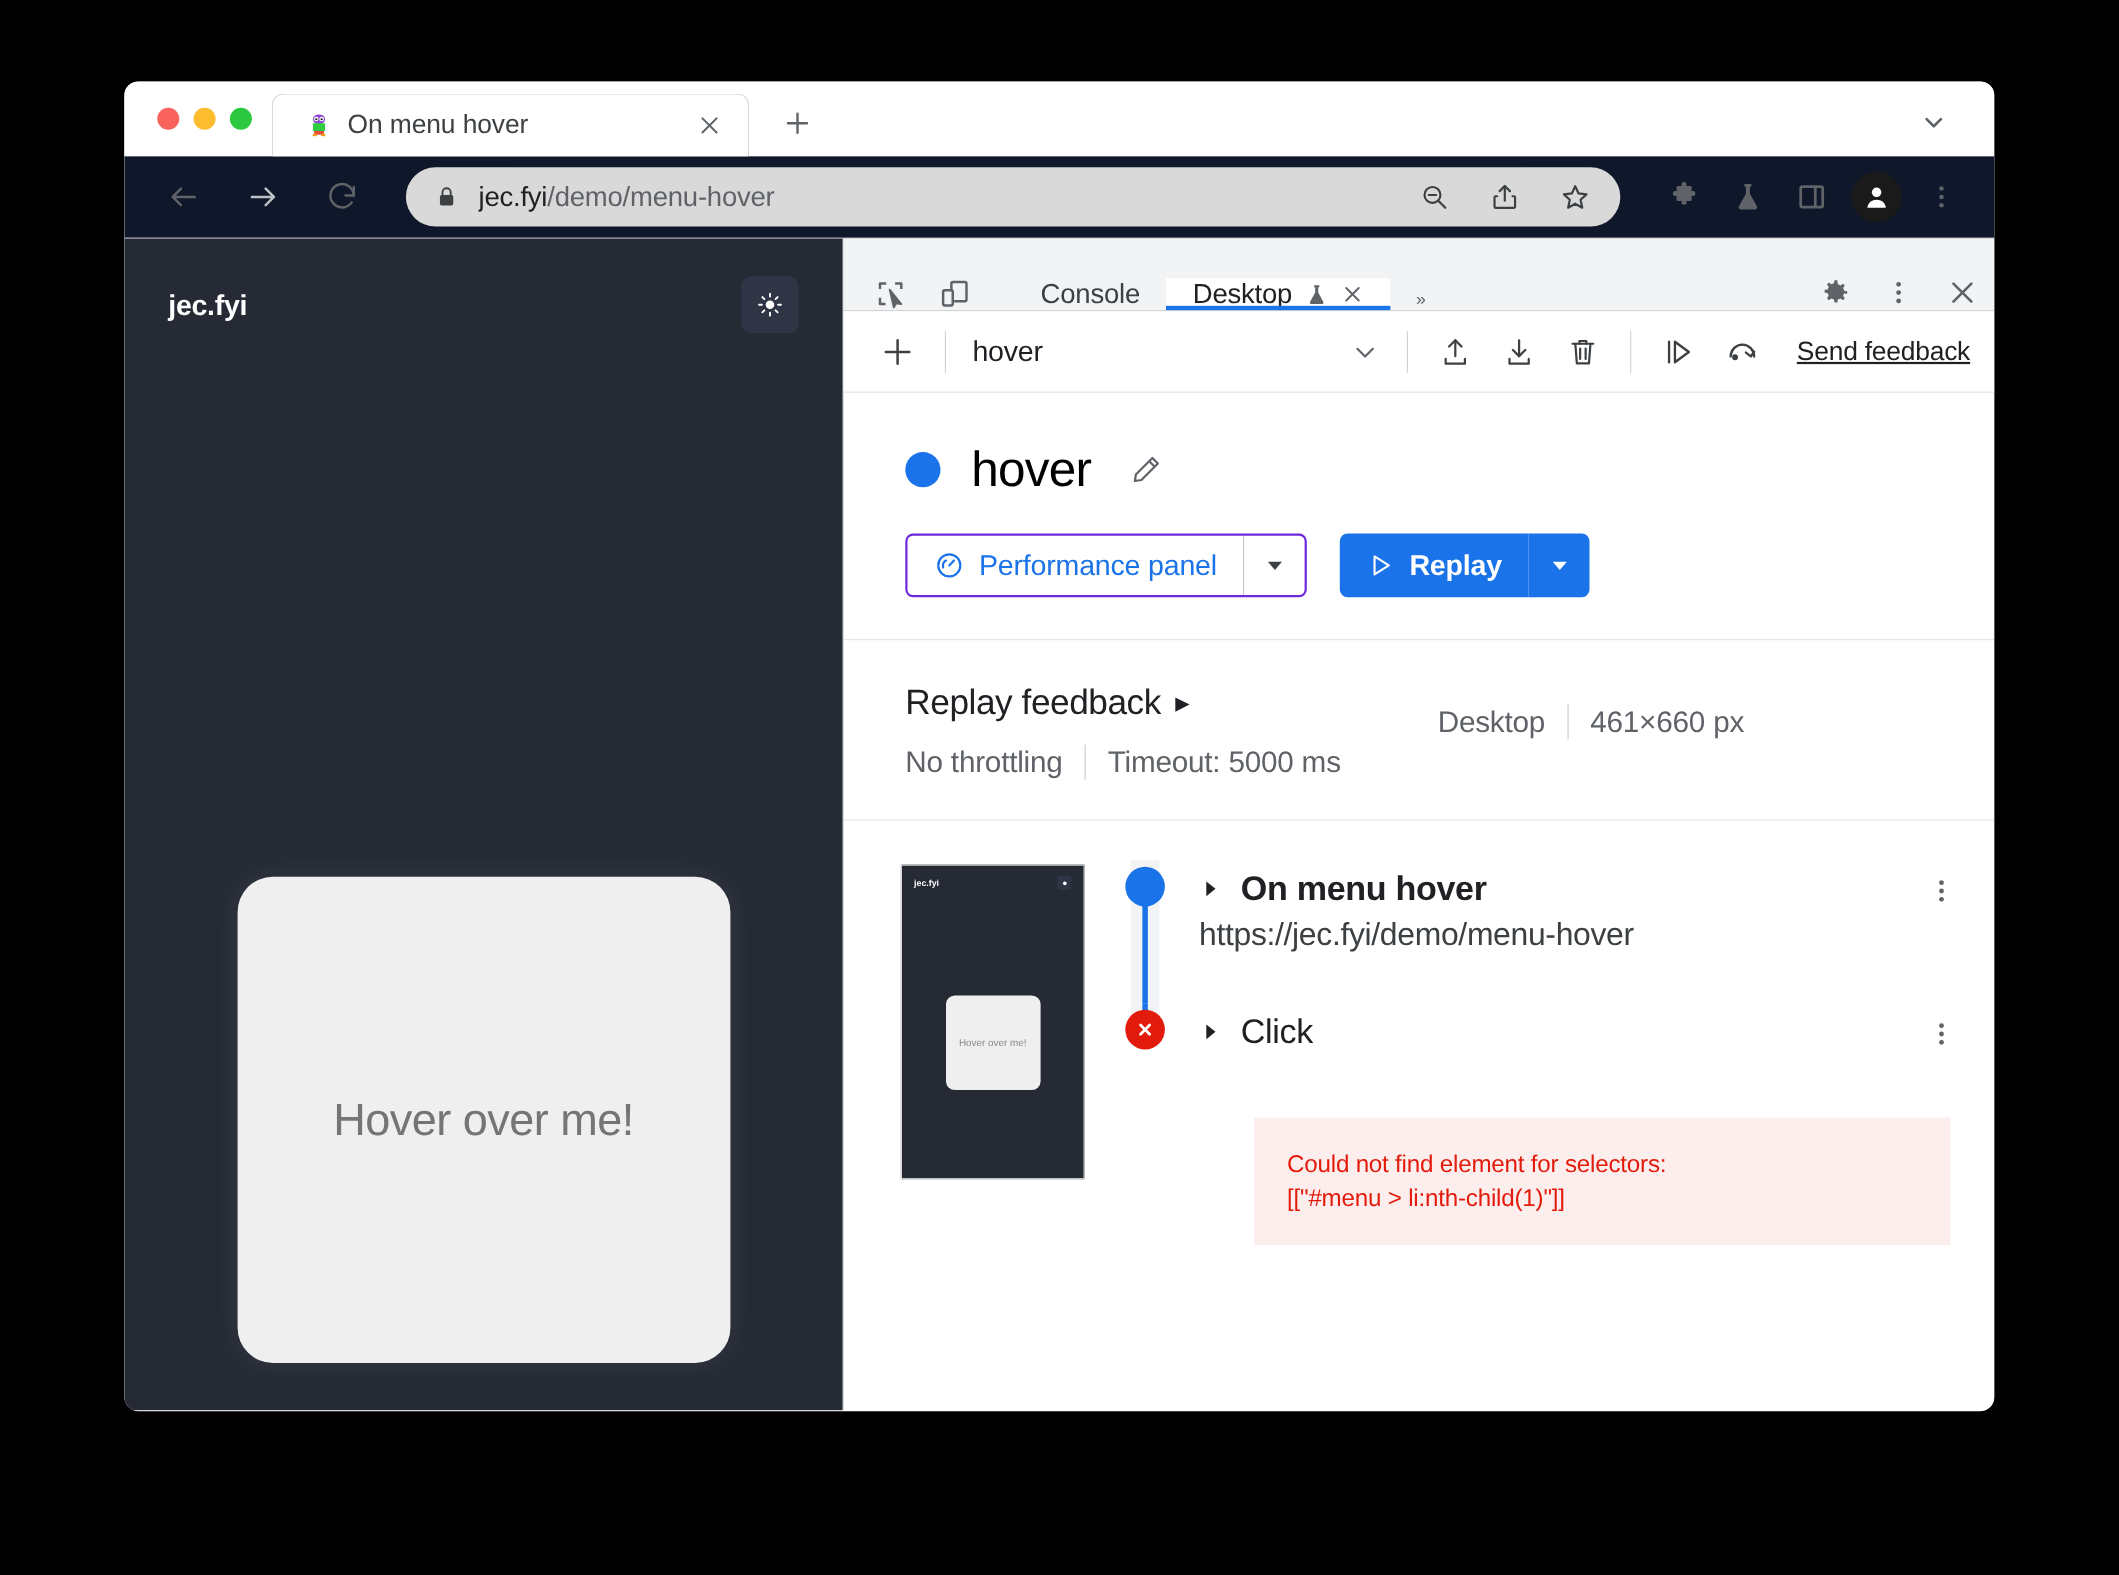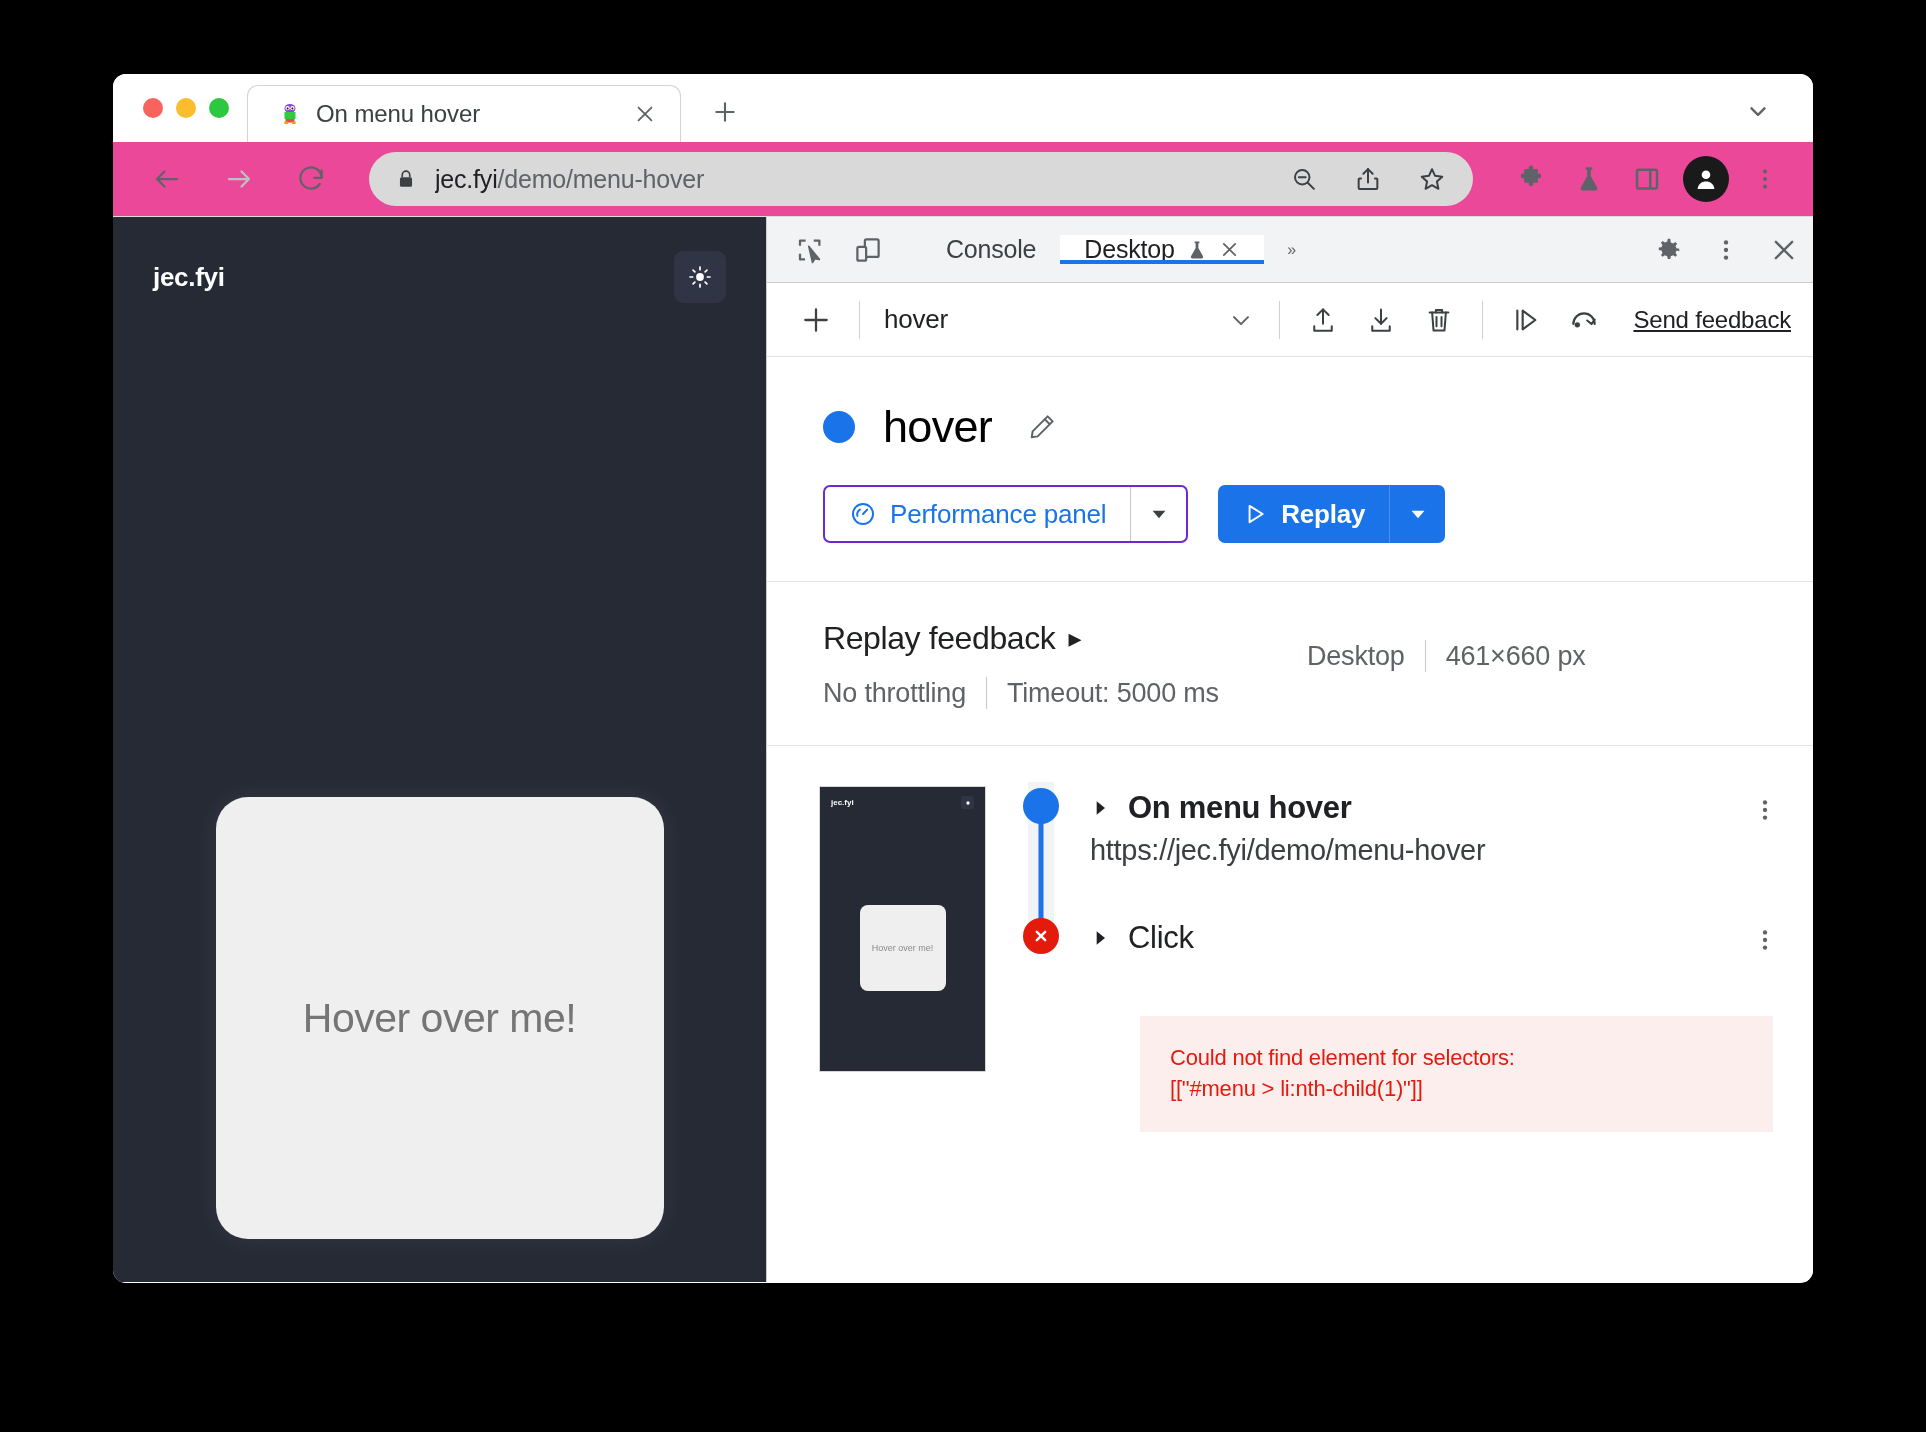--- a/index.html
+++ b/index.html
@@ -92,21 +92,21 @@
     position: absolute;
     right: 34px; bottom: 10px;
     width: 42px; height: 42px;
     display: flex; align-items: center; justify-content: center;
     color: #5f6368;
   }
 
   
   .address-bar {
     height: 75px;
-    background: #ec4899;
+    background: #0f172a;
     display: flex;
     align-items: center;
     padding: 0 22px 0 26px;
     gap: 16px;
     border-bottom: 1px solid #dcdcdc;
   }
   .nav-btn {
     width: 56px; height: 56px;
     display: flex; align-items: center; justify-content: center;
     color: #5f6368;
@@ -222,21 +222,21 @@
     flex-direction: column;
     border-left: 1px solid #cdcdcd;
     min-width: 0;
   }
 
   .dt-tabbar {
     height: 66px;
     background: #f1f3f4;
     border-bottom: 1px solid #cdcdcd;
     display: flex;
-    align-items: center;
+    align-items: flex-end;
     padding-left: 14px;
   }
   .dt-icon-btn {
     width: 58px;
     display: flex; align-items: center; justify-content: center;
     color: #5f6368;
     flex: 0 0 58px;
   }
   .dt-sep {
     width: 1px;

